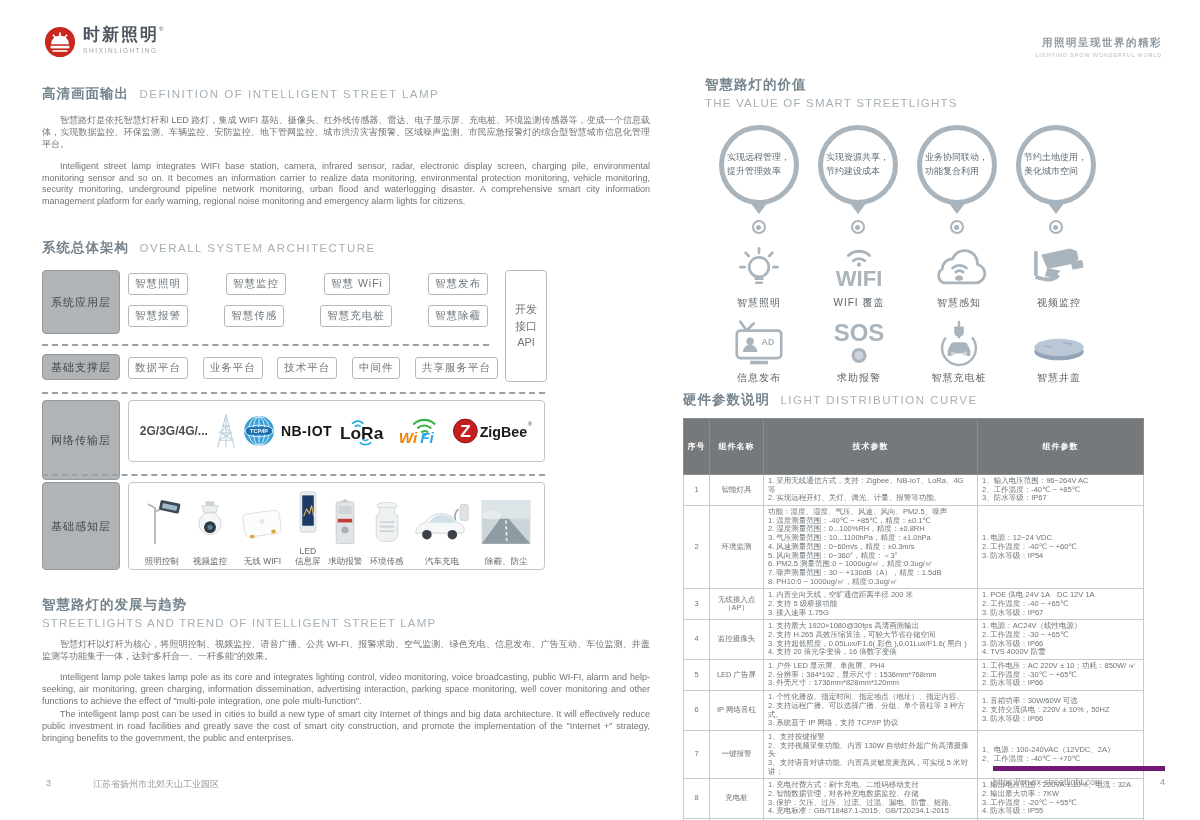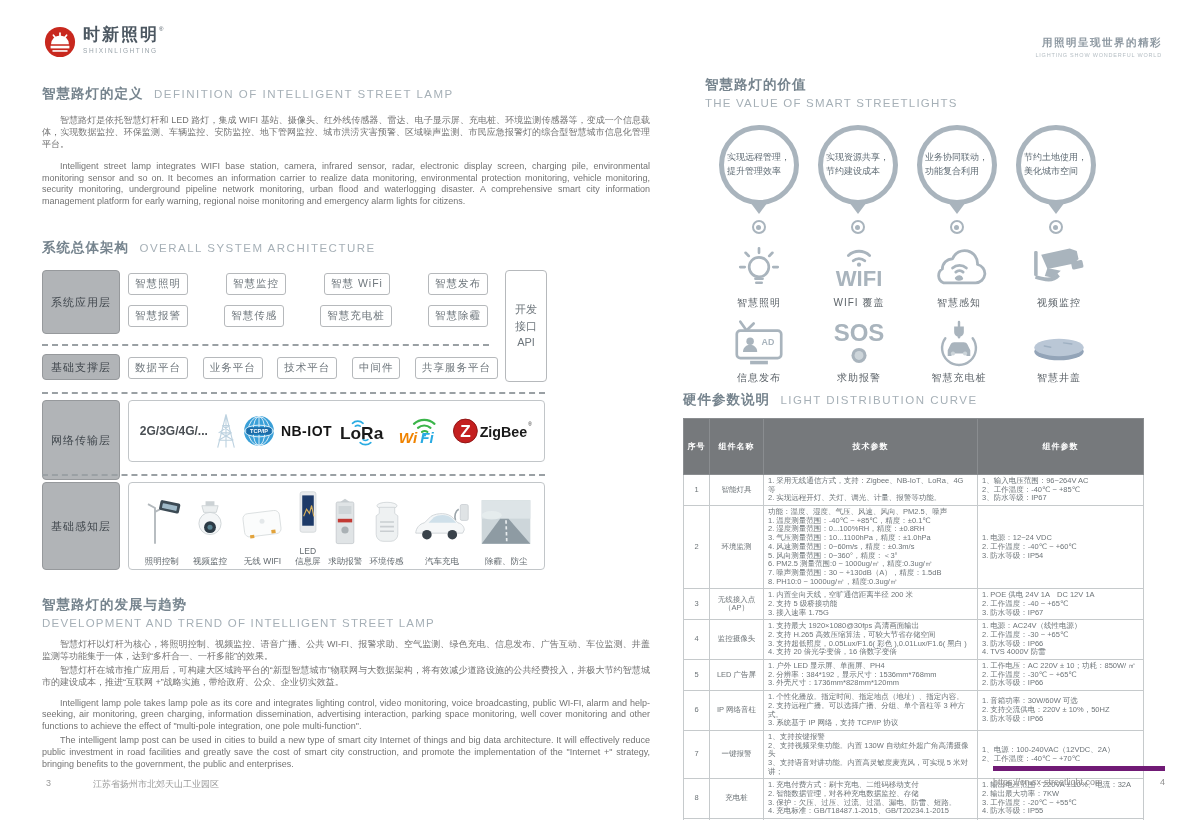--- a/index.html
+++ b/index.html
@@ -115,21 +115,21 @@
         <rect x="9" y="25.5" width="16" height="2" fill="#fff" opacity=".85"></rect>
       </svg></span>
   <div>
     <div><span class="brand-cn">时新照明</span><span class="reg">®</span></div>
     <div class="brand-en">SHIXINLIGHTING</div>
   </div>
 </div>
 
 <div id="def-sec">
   <div class="sec-head">
-    <span class="t-cn">智慧路灯的定义</span>
+    <span class="t-cn">高清画面输出</span>
     <span class="t-en">DEFINITION OF INTELLIGENT STREET LAMP</span>
   </div>
   <p class="para para-cn">智慧路灯是依托智慧灯杆和 LED 路灯，集成 WIFI 基站、摄像头、红外线传感器、雷达、电子显示屏、充电桩、环境监测传感器等，变成一个信息载体，实现数据监控、环保监测、车辆监控、安防监控、地下管网监控、城市洪涝灾害预警、区域噪声监测、市民应急报警灯的综合型智慧城市信息化管理平台。</p>
   <p class="para para-en">Intelligent street lamp integrates WIFI base station, camera, infrared sensor, radar, electronic display screen, charging pile, environmental monitoring sensor and so on. It becomes an information carrier to realize data monitoring, environmental protection monitoring, vehicle monitoring, security monitoring, underground pipeline network monitoring, urban flood and waterlogging disaster. A comprehensive smart city information management platform for early warning, regional noise monitoring and emergency alarm lights for citizens.</p>
 </div>
 
 <div id="arch-sec">
   <div class="sec-head">
     <span class="t-cn">系统总体架构</span>
     <span class="t-en">OVERALL SYSTEM ARCHITECTURE</span>
@@ -304,25 +304,24 @@
             </svg></div>
           <div class="p-label">除霾、防尘</div>
         </div>
       </div>
   </div>
 </div>
 
 <div id="trend-sec">
   <div>
     <div class="t-cn">智慧路灯的发展与趋势</div>
-    <div class="t-en-block">DEVELOPMENT AND TREND OF INTELLIGENT STREET LAMP</div>
+    <div class="t-en-block">STREETLIGHTS AND TREND OF INTELLIGENT STREET LAMP</div>
   </div>
   <div class="cn-block">
     <p class="para">智慧灯杆以灯杆为核心，将照明控制、视频监控、语音广播、公共 WI-FI、报警求助、空气监测、绿色充电、信息发布、广告互动、车位监测、井盖监测等功能集于一体，达到“多杆合一、一杆多能”的效果。</p>
-    <p class="para">智慧灯杆在城市推广应用后，可构建大区域跨平台的“新型智慧城市”物联网与大数据架构，将有效减少道路设施的公共经费投入，并极大节约智慧城市的建设成本，推进“互联网 +”战略实施，带给政府、公众、企业切实效益。</p>
   </div>
   <p class="para para-gap">Intelligent lamp pole takes lamp pole as its core and integrates lighting control, video monitoring, voice broadcasting, public WI-FI, alarm and help-seeking, air monitoring, green charging, information dissemination, advertising interaction, parking space monitoring, well cover monitoring and other functions to achieve the effect of "multi-pole integration, one pole multi-function".</p>
   <p class="para">The intelligent lamp post can be used in cities to build a new type of smart city Internet of things and big data architecture. It will effectively reduce public investment in road facilities and greatly save the cost of smart city construction, and promote the implementation of the "Internet +" strategy, bringing benefits to the government, the public and enterprises.</p>
 </div>
 
 <div id="footer-left">
   <span>3</span>
   <span>江苏省扬州市北郊天山工业园区</span>
 </div>
 

